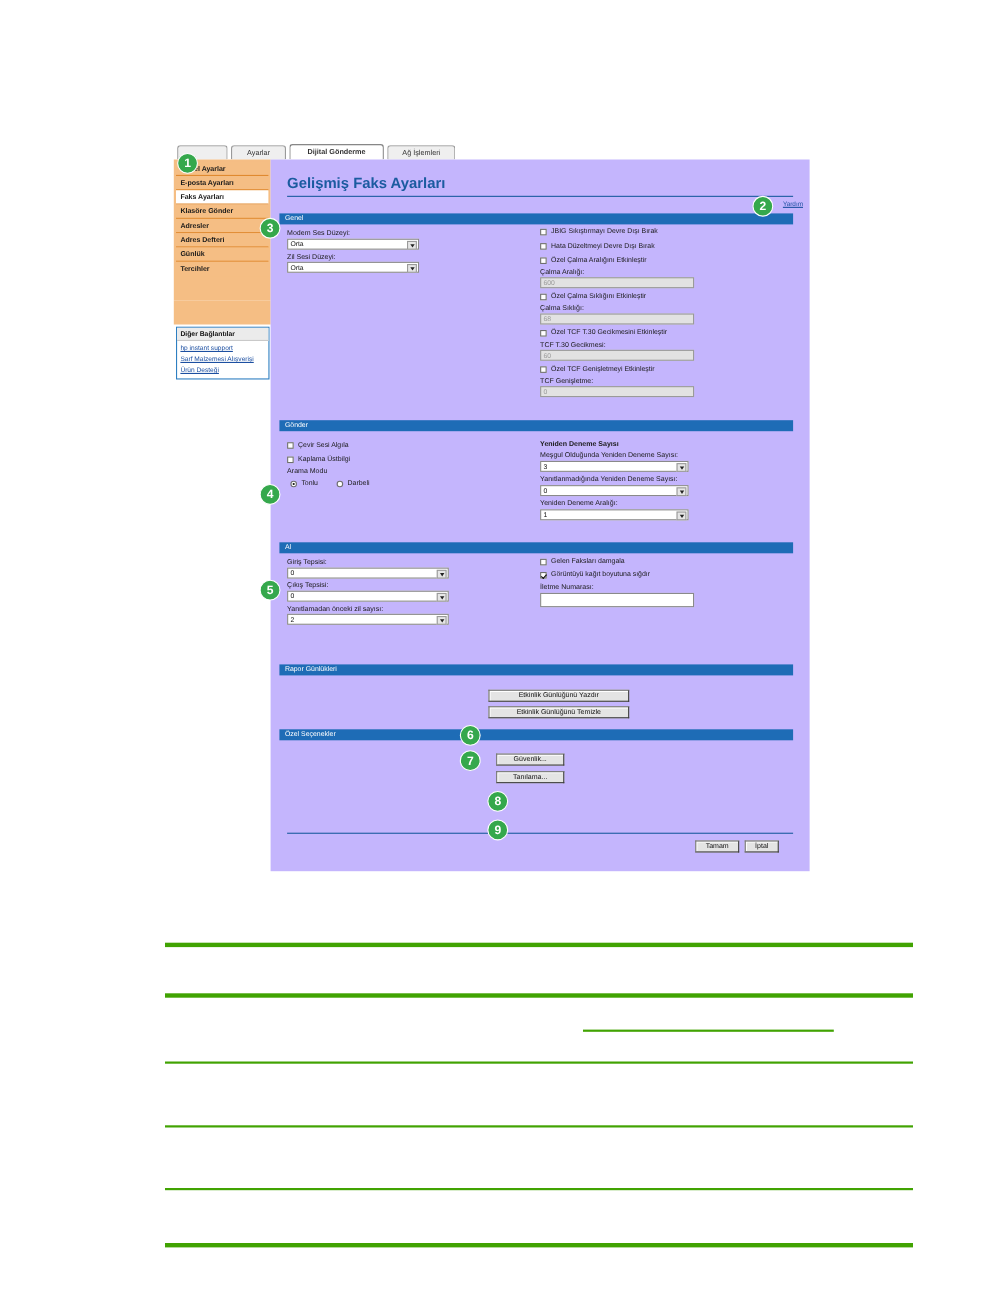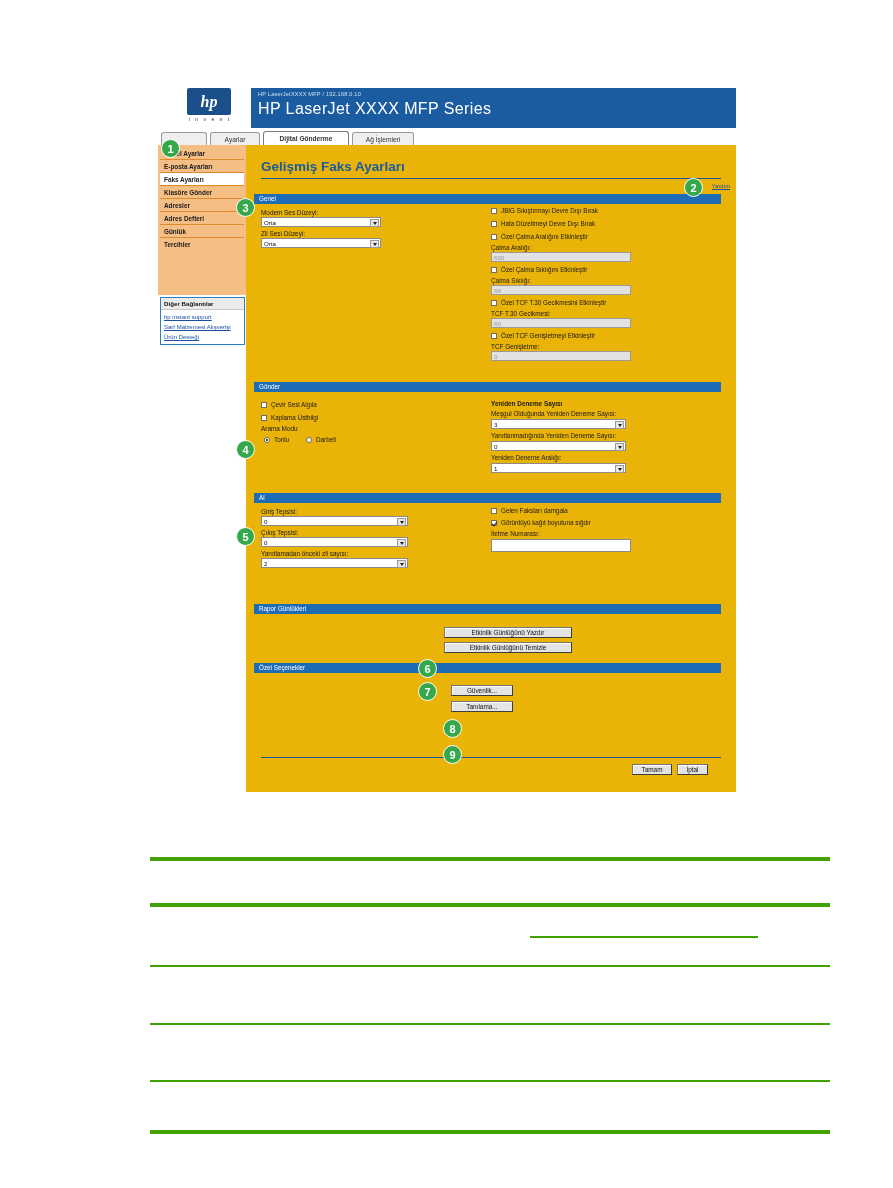--- a/index.html
+++ b/index.html
@@ -44,21 +44,21 @@
   .navitem.sel{background:#ffffff;}
   .navfill{position:absolute;left:0;top:128px;width:88px;height:22px;background:#f5be84;}
 
   .otherbox{position:absolute;left:2px;top:152px;width:85px;height:48px;
     border:1px solid #2e7fc1;background:#ffffff;box-sizing:border-box;}
   .otherbox-h{height:11px;line-height:11px;background:#ebebeb;font-size:6.2px;
     font-weight:bold;color:#111;padding-left:3px;border-bottom:1px solid #c9c9c9;}
   .otherlink{font-size:6px;color:#1c4fa1;text-decoration:underline;padding-left:3px;
     line-height:10px;display:block;}
 
-  .content{position:absolute;left:88px;top:0;width:490px;height:647px;background:#eab308;}
+  .content{position:absolute;left:88px;top:0;width:490px;height:647px;background:#c4b5fd;}
   .pgtitle{position:absolute;left:15px;top:14px;font-size:13.5px;color:#1b5ba0;font-weight:bold;}
   .pgtitle-rule{position:absolute;left:15px;top:33px;width:460px;height:1px;background:#1b5ba0;}
   .helplink{position:absolute;right:6px;top:38px;font-size:5.8px;color:#1c4fa1;text-decoration:underline;}
 
   
   .secbar{position:absolute;left:8px;width:467px;height:10px;background:#1e6cb6;
     color:#ffffff;font-size:6.3px;line-height:10px;padding-left:5px;box-sizing:border-box;}
 
   
   .lab{position:absolute;font-size:6.4px;color:#1a1a1a;white-space:nowrap;}
@@ -103,32 +103,20 @@
   
   .grule{position:absolute;background:#41a302;}
 </style>
 </head>
 <body>
 
 <div id="page">
 
   <div id="ewsapp">
 
-    <div class="hdr">
-      <div class="hdr-logo">
-        <div class="hp-badge">
-          <span>hp</span>
-        </div>
-        <div class="hp-invent">i n v e n t</div>
-      </div>
-      <div class="hdr-bar">
-        <div class="hdr-sub">HP LaserJetXXXX MFP / 192.168.0.10</div>
-        <div class="hdr-title">HP LaserJet XXXX MFP Series</div>
-      </div>
-    </div>
 
     <div class="tabs">
       <div class="tab" style="left:3px;width:46px;"></div>
       <div class="tab" style="left:52px;width:50px;">Ayarlar</div>
       <div class="tab active" style="left:105px;width:86px;top:-1px;">Dijital Gönderme</div>
       <div class="tab" style="left:194px;width:62px;">Ağ İşlemleri</div>
     </div>
 
     <div class="bodywrap">
 

